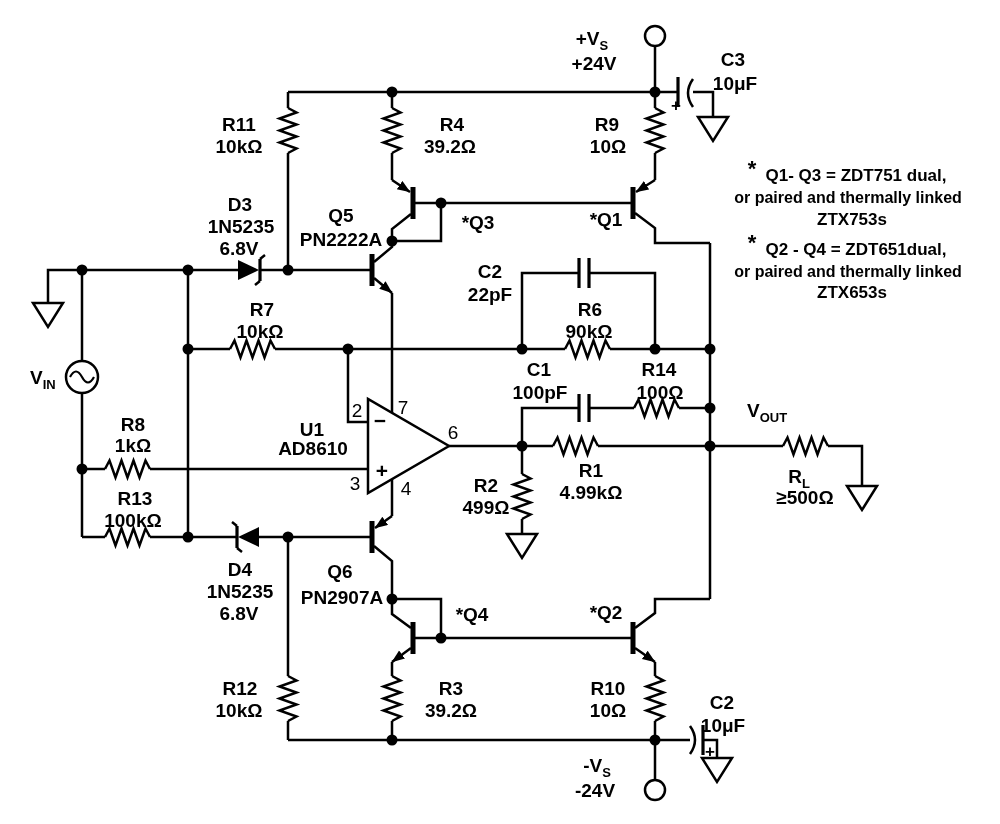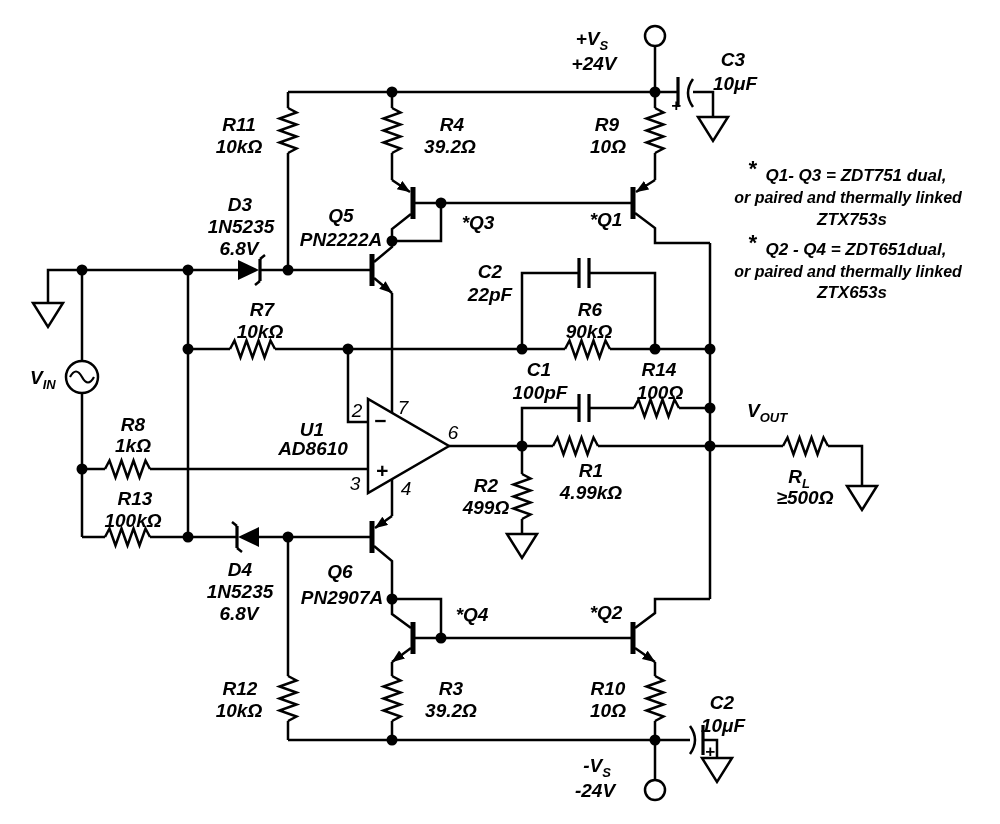--- a/index.html
+++ b/index.html
@@ -1,16 +1,16 @@
 <!DOCTYPE html>
 <html><head>
 <meta charset="utf-8">
 <style>
   html,body{margin:0;padding:0;background:#fff;}
-  .stage{width:1000px;height:824px;position:relative;background:#f9a8d4;font-style:italic;}
+  .stage{width:1000px;height:824px;position:relative;background:#f9a8d4;}
   svg{display:block;}
   svg text{font-family:"Liberation Sans","DejaVu Sans",sans-serif;fill:#000;}
   .lbl{font-size:19px;font-weight:bold;}
   .sub{font-size:13px;font-weight:bold;}
   .pin{font-size:19px;font-weight:normal;}
   .note{font-size:16px;font-weight:bold;}
   .note1{font-size:17px;font-weight:bold;}
   .star{font-size:22px;font-weight:bold;}
   .sign{font-size:17px;font-weight:bold;}
   .opsign{font-size:21px;font-weight:bold;}

